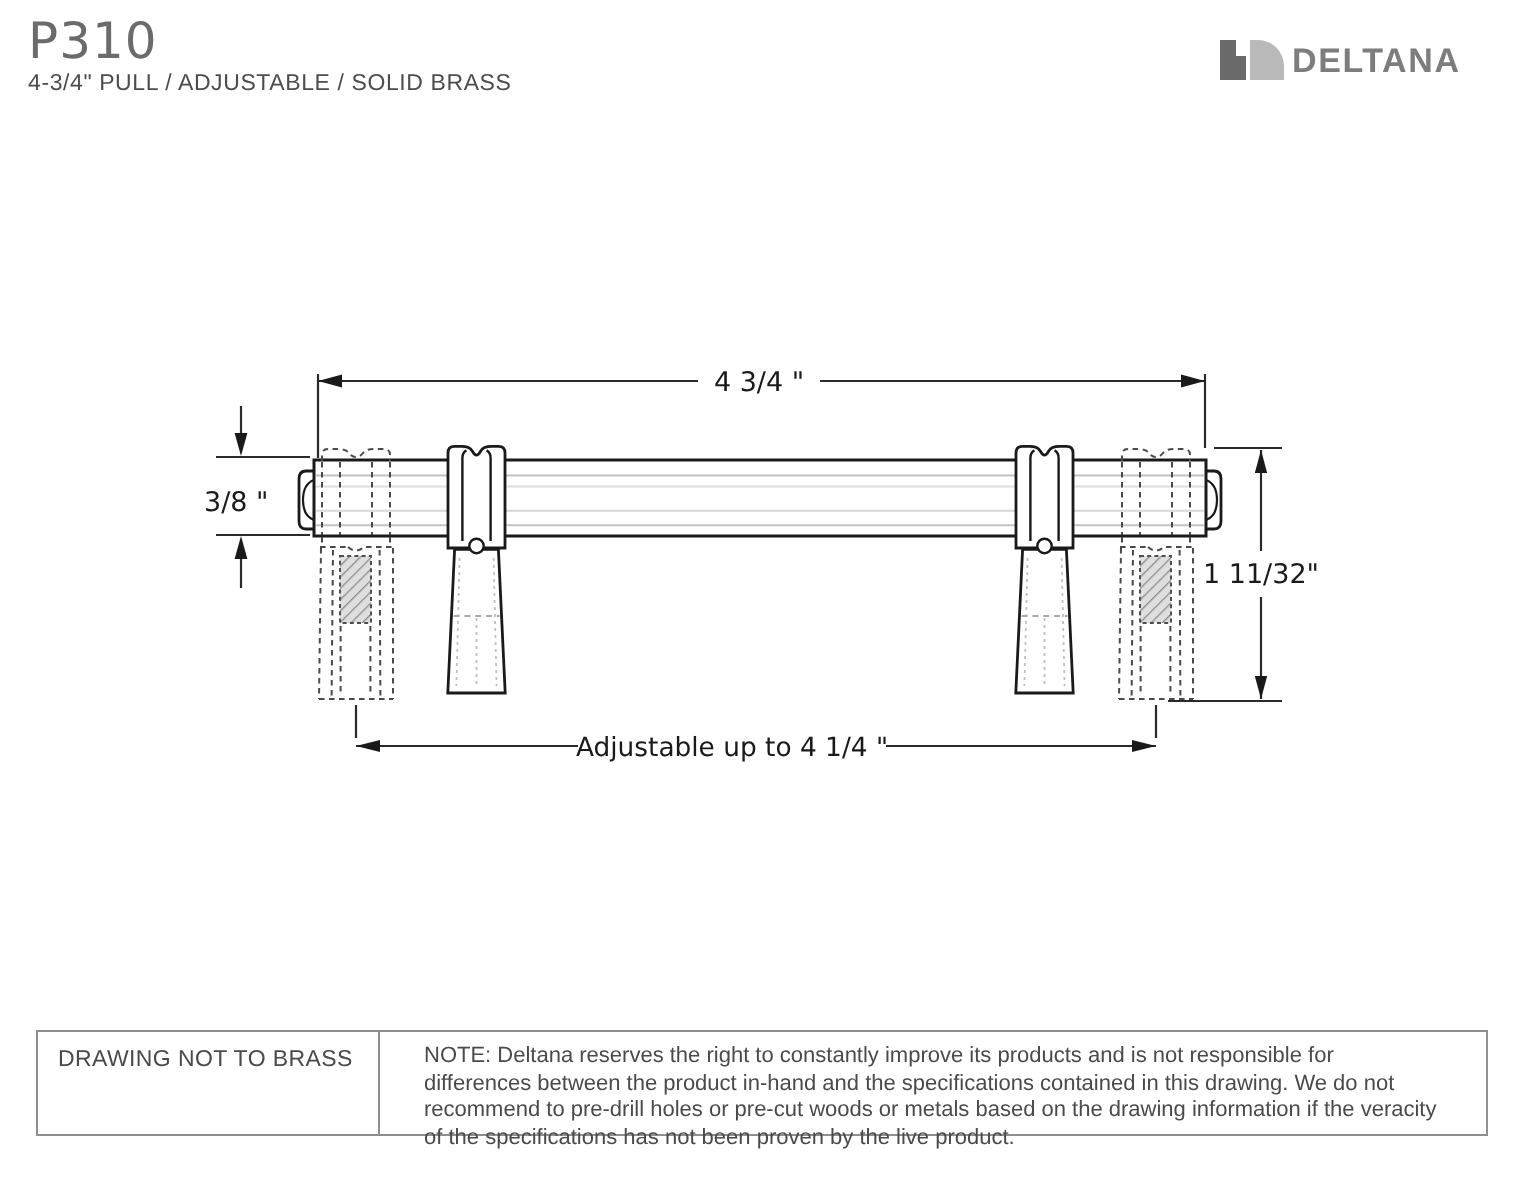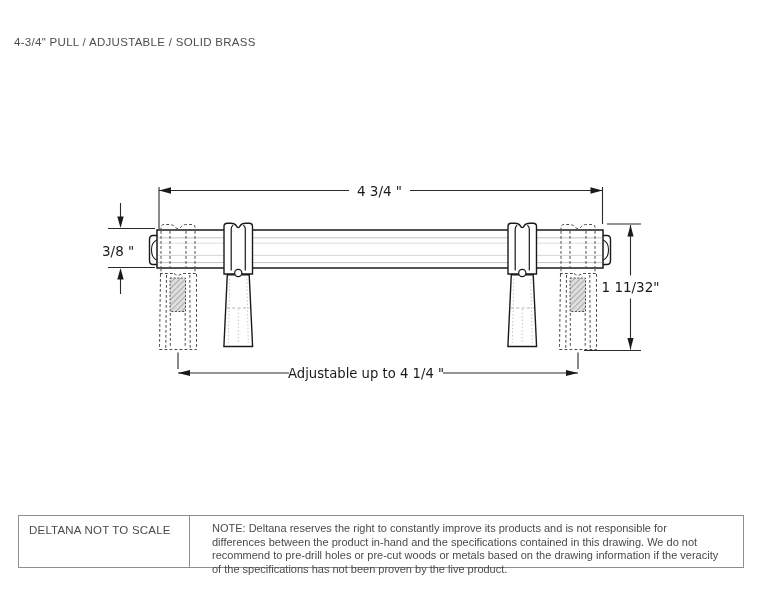--- a/index.html
+++ b/index.html
@@ -21,22 +21,30 @@
   .footer-left{width:171px;border-right:1px solid #8f8f8f;box-sizing:border-box;
         padding:8px 6px 0 10px;font-size:11.5px;color:#4a4a4a;letter-spacing:0.2px;}
   .footer-right{flex:1;box-sizing:border-box;padding:6px 14px 0 22px;}
   .footer-note{font-size:11px;line-height:13.6px;color:#4a4a4a;max-width:508px;}
 </style>
 </head>
 <body>
 
 <div class="page">
 
+  <div class="product-code">P310</div>
   <div class="product-sub">4-3/4" PULL / ADJUSTABLE / SOLID BRASS</div>
 
+  <div class="logo">
+    <svg width="150" height="32" viewBox="0 0 150 32">
+      <path d="M2,6 h8 v8 h5 v12 h-13 z" fill="#6a6a6a"></path>
+      <path d="M17,26 V6 H21 A13,13 0 0 1 34,19 V26 Z" fill="#b9b9b9"></path>
+    </svg>
+    <div class="logo-text">DELTANA</div>
+  </div>
 
   <svg class="draw" viewBox="0 0 764 589">
     <defs>
       <pattern id="hatch" width="4" height="4" patternUnits="userSpaceOnUse" patternTransform="rotate(45)">
         <rect width="4" height="4" fill="#dedede"></rect>
         <line x1="0" y1="0" x2="0" y2="4" stroke="#8c8c8c" stroke-width="1.3"></line>
       </pattern>
     </defs>
 
     <g>
@@ -120,19 +128,19 @@
       <line x1="578" y1="352.5" x2="578" y2="369"></line>
       <line x1="178" y1="373" x2="289" y2="373"></line>
       <line x1="443" y1="373" x2="578" y2="373"></line>
       <polygon points="178,373 190,370 190,376" fill="#1a1a1a" stroke="none"></polygon>
       <polygon points="578,373 566,370 566,376" fill="#1a1a1a" stroke="none"></polygon>
     </g>
     <text x="366" y="378" text-anchor="middle" font-size="13.2" fill="#1a1a1a" font-family="DejaVu Sans, sans-serif">Adjustable up to  4 1/4 "</text>
   </svg>
 
   <div class="footer-box">
-    <div class="footer-left">DELTANA NOT TO SCALE</div>
+    <div class="footer-left">DRAWING NOT TO BRASS</div>
     <div class="footer-right">
       <div class="footer-note">NOTE: Deltana reserves the right to constantly improve its products and is not responsible for differences between the product in-hand and the specifications contained in this drawing. We do not recommend to pre-drill holes or pre-cut woods or metals based on the drawing information if the veracity of the specifications has not been proven by the live product.</div>
     </div>
   </div>
 
 </div>
 
 </body></html>

